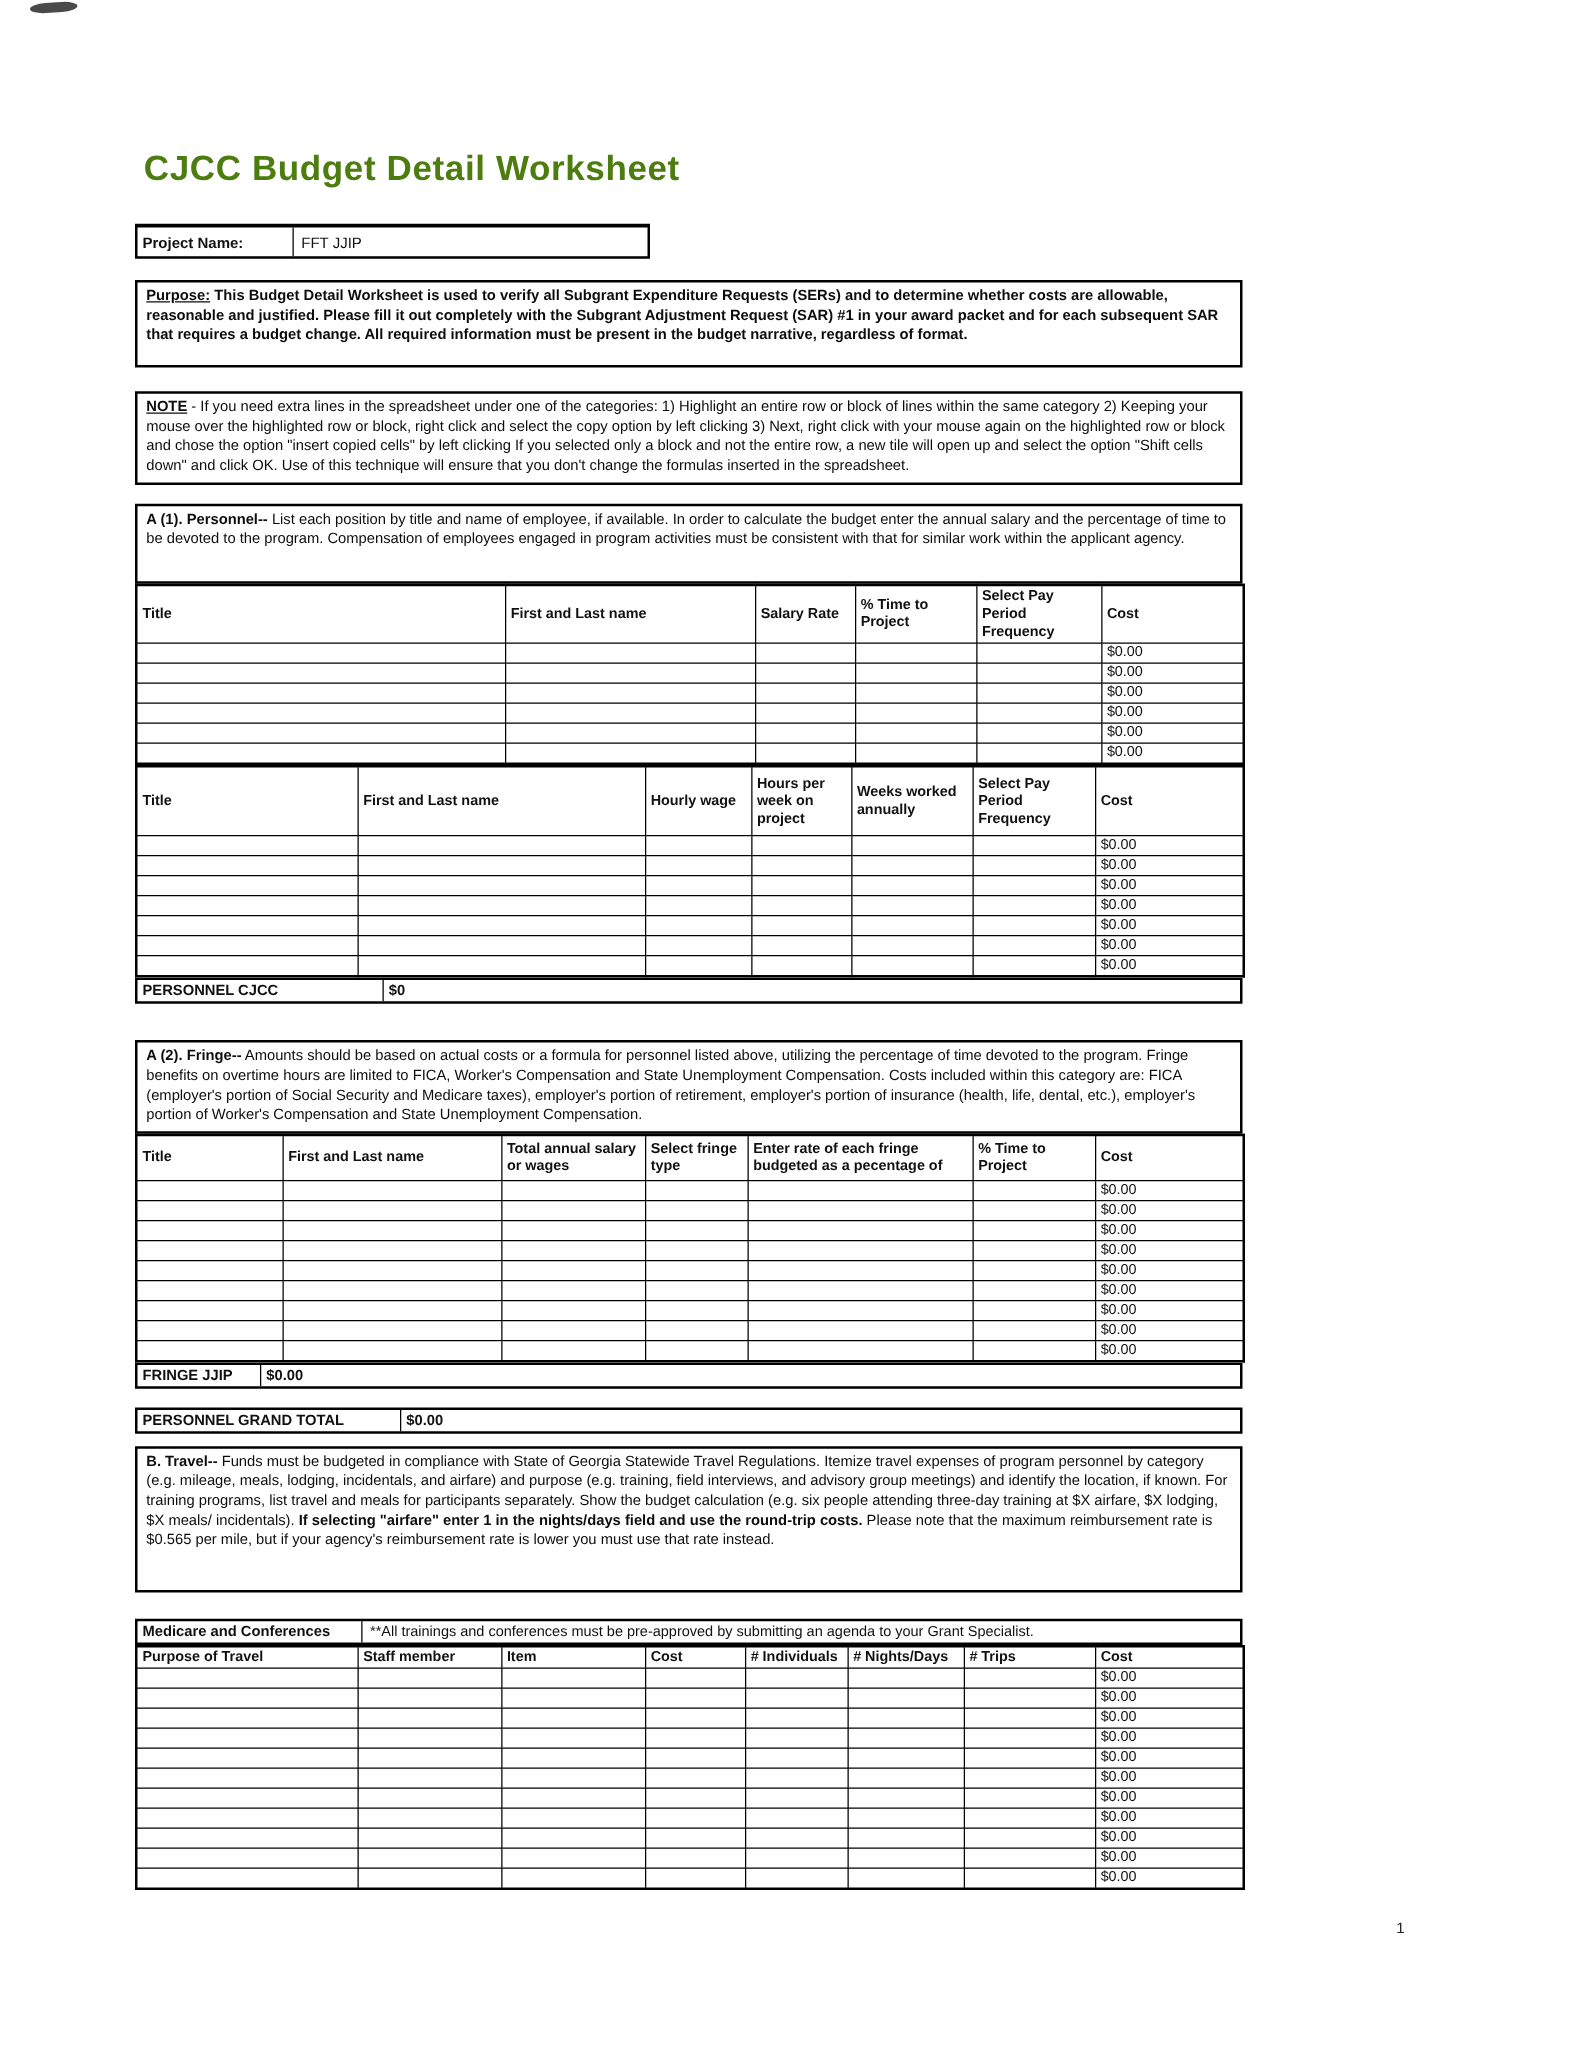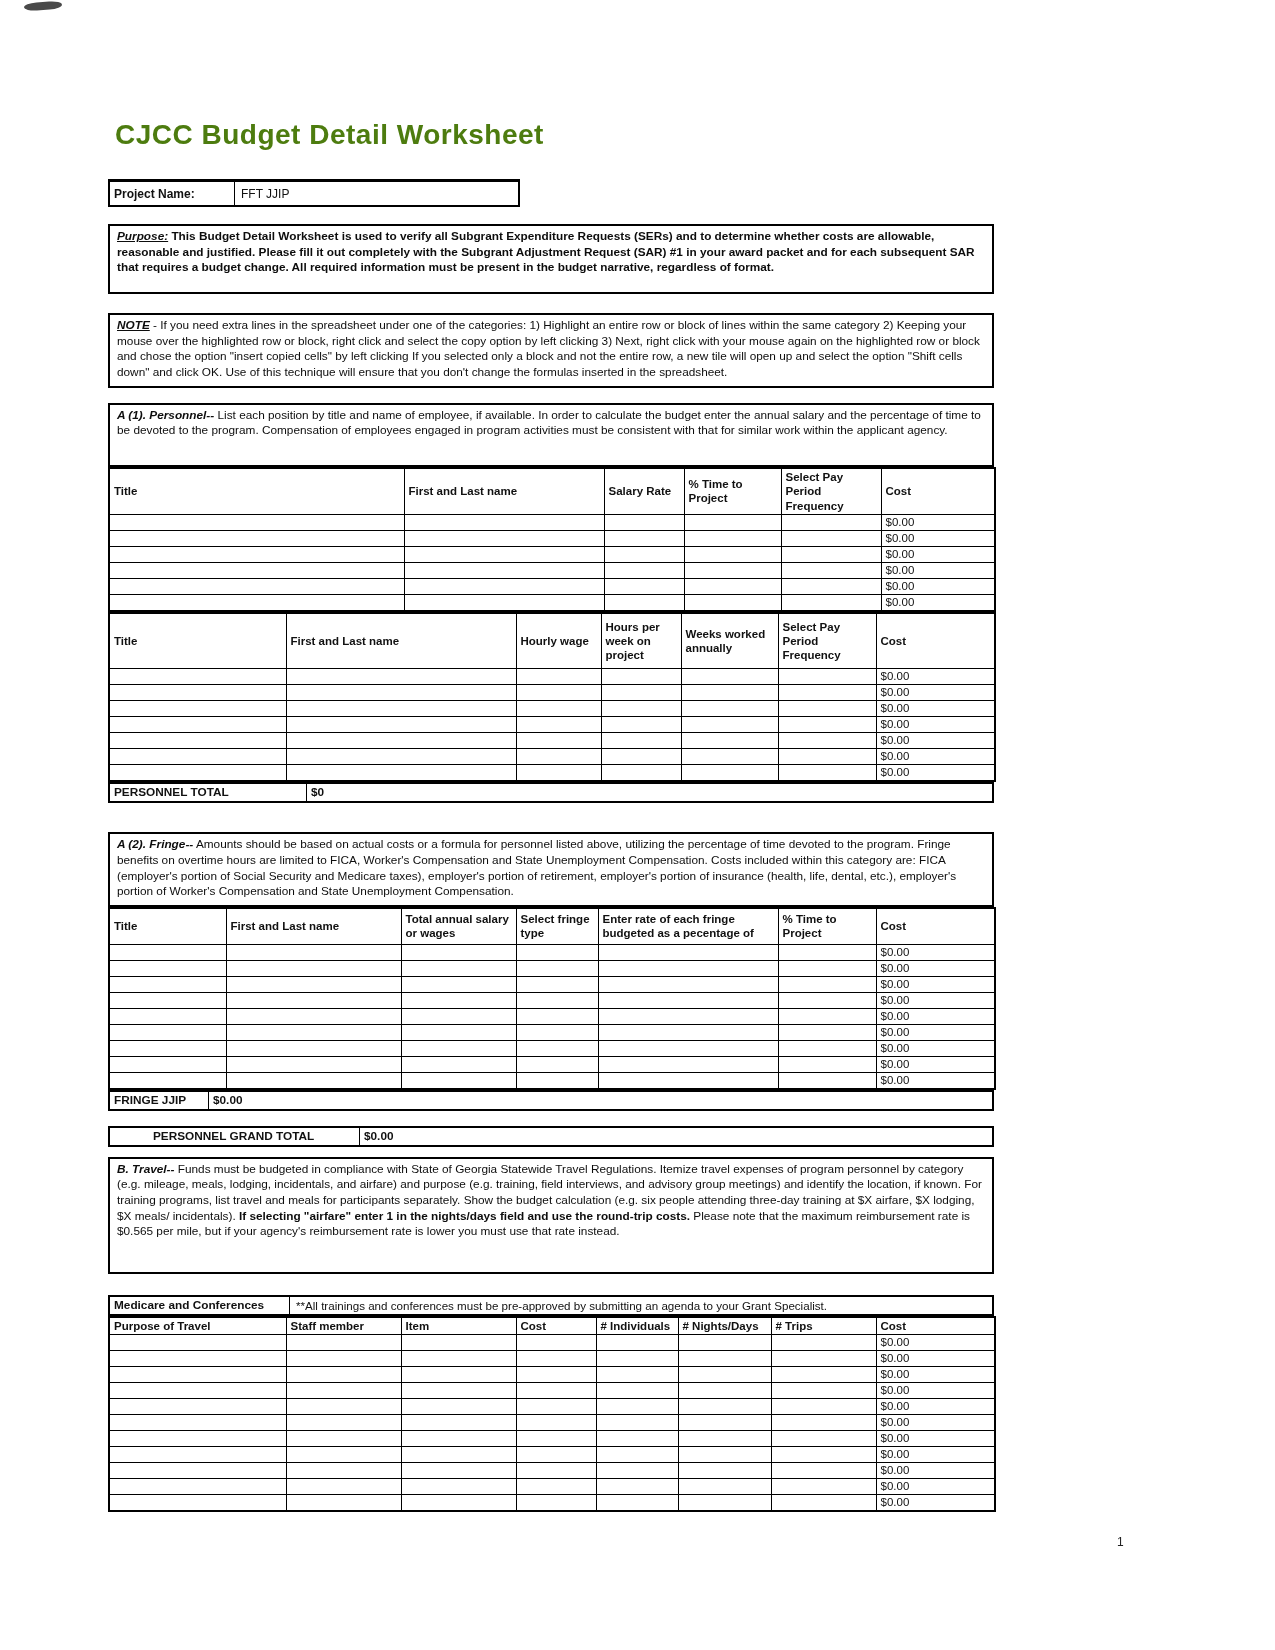--- a/index.html
+++ b/index.html
@@ -20,21 +20,21 @@
 
   
   .agency{margin-top:27px;width:408px;border:2px solid #000;border-top:3px solid #000;}
   .agency .arow{display:flex;border-bottom:2px solid #000;height:23px;align-items:center;}
   .agency .arow:last-child{border-bottom:none;}
   .agency .albl{width:116px;padding:0 4px;font-weight:bold;font-size:12px;border-right:1px solid #000;height:100%;display:flex;align-items:center;}
   .agency .aval{flex:1;padding:0 6px;font-size:12px;}
 
   
   .box{border:2px solid #000;padding:3px 7px 5px 7px;font-size:11.8px;line-height:1.33;color:#0d0d0d;}
-  .box .lead{font-weight:bold;font-style:italic;}
+  .box .lead{font-weight:bold;}
   .box .lead.u{text-decoration:underline;}
   .u2{}
   .allbold{font-weight:bold;}
   .bseg{font-weight:bold;}
 
   .mt-purpose{margin-top:17px;min-height:58px;}
   .mt-note{margin-top:19px;}
   .mt-a1{margin-top:15px;min-height:52px;}
   .mt-a2{margin-top:29px;}
   .mt-b{margin-top:10px;min-height:105px;}
@@ -52,21 +52,21 @@
   .t-fringe{margin-top:12px;}
   .t-fringe thead tr{height:36px;}
   .t-travel thead tr{height:17px;}
 
   
   .total-bar{display:flex;margin-left:auto;border:2px solid #000;background:#fff;}
   .total-bar .tlbl{font-weight:bold;font-size:11.8px;padding:1px 4px;border-right:1px solid #000;height:15px;line-height:15px;}
   .total-bar .tval{font-weight:bold;font-size:11.8px;padding:1px 4px;height:15px;line-height:15px;}
   .w-ptot .tlbl{width:188px;} .w-ptot .tval{width:109px;}
   .w-ftot .tlbl{width:90px;}  .w-ftot .tval{width:109px;}
-  .w-gtot{margin-top:15px;padding-left:39px;}
+  .w-gtot{margin-top:15px;}
   .w-gtot .tlbl{width:202px;} .w-gtot .tval{width:110px;}
 
   
   .train-bar{display:flex;border:2px solid #000;margin-top:21px;height:17px;align-items:center;}
   .train-bar .tc{width:171px;font-weight:bold;font-size:11.8px;padding:0 4px;border-right:1px solid #000;height:100%;display:flex;align-items:center;}
   .train-bar .tn{flex:1;font-size:11.6px;padding:0 6px;}
   .t-travel{margin-top:-2px;}
 
   .pagenum{position:absolute;left:1117px;top:1535px;font-size:12px;color:#222;}
 </style>
@@ -251,21 +251,21 @@
           <td></td>
           <td></td>
           <td></td>
           <td></td>
           <td>$0.00</td>
         </tr>
       </tbody>
   </table>
 
   <div class="total-bar w-ptot">
-    <div class="tlbl">PERSONNEL TOTAL</div>
+    <div class="tlbl">PERSONNEL CJCC</div>
     <div class="tval">$0</div>
   </div>
 
   <div class="box mt-a2">
     <span class="lead">A (2). Fringe--</span><span> Amounts should be based on actual costs or a formula for personnel listed above, utilizing the percentage of time devoted to the program.  Fringe benefits on overtime hours are limited to FICA, Worker's Compensation and State Unemployment Compensation.  Costs included within this category are:  FICA (employer's portion of Social Security and Medicare taxes), employer's portion of retirement, employer's portion of insurance (health, life, dental, etc.), employer's </span><span class="u2">portion of Worker's Compensation and State Unemployment Compensation.</span>
   </div>
 
   <table class="grid t-fringe">
     <colgroup>
       <col style="width:117px">

